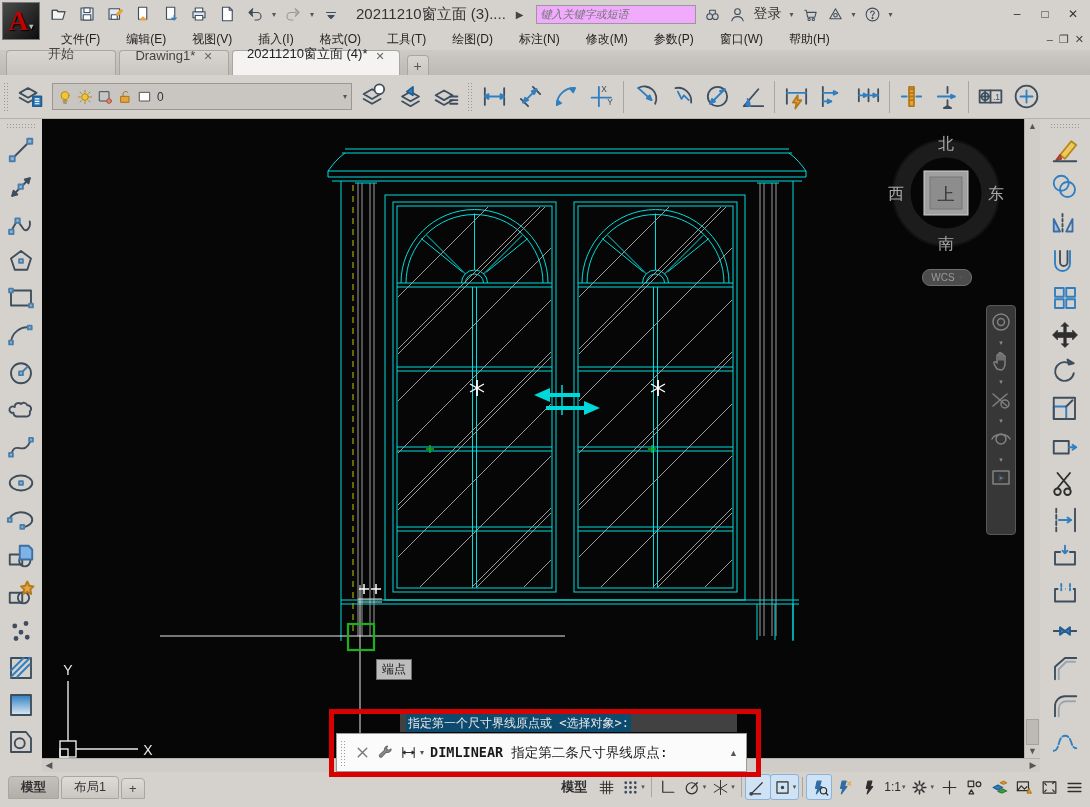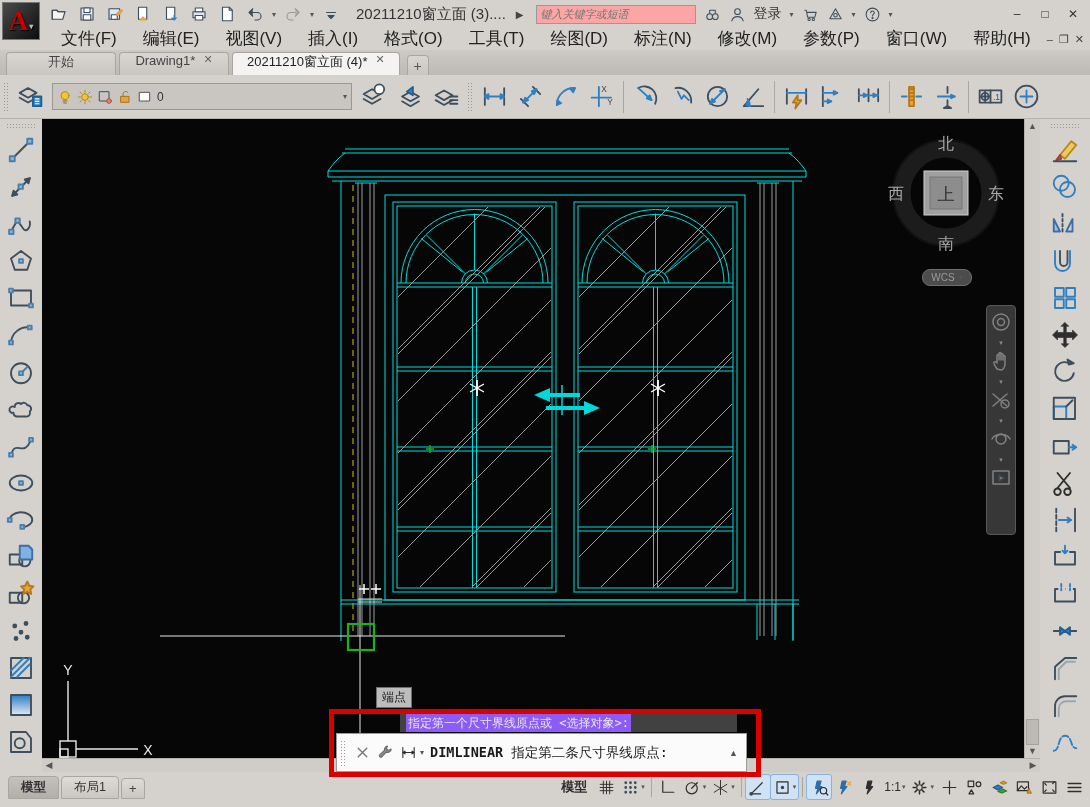--- a/index.html
+++ b/index.html
@@ -12,35 +12,35 @@
   .logo { position:absolute; left:2px; top:2px; width:38px; height:38px; background:linear-gradient(135deg,#4a4a4a,#0d0d0d); border:1px solid #777; display:flex; align-items:center; justify-content:center; z-index:5; }
   .logo span { color:#c40000; font-family:"Liberation Serif",serif; font-weight:bold; font-size:27px; text-shadow:1px 1px 1px #000; }
   .logo .lcaret { color:#bbb; font-size:8px; margin-left:1px; margin-top:10px; }
   .qat { display:flex; align-items:center; gap:6px; margin-left:48px; }
   .qat .qbtn { width:22px; height:20px; display:flex; align-items:center; justify-content:center; }
   .qat .qbtn svg { width:18px; height:18px; }
   .caret { font-size:8px; color:#555; }
   .doc-title { margin-left:14px; font-size:15px; color:#333; white-space:nowrap; }
   .tb-right { display:flex; align-items:center; gap:8px; margin-left:10px; flex:1; }
   .exp { color:#444; font-size:10px; margin-right:4px; }
-  .search-input { width:160px; height:19px; border:1px solid #999; background:#fca5a5; font-style:italic; font-size:11px; padding:0 4px; color:#555; }
+  .search-input { width:160px; height:19px; border:1px solid #999; background:#f0abfc; font-style:italic; font-size:11px; padding:0 4px; color:#555; }
   .tbicon { display:flex; align-items:center; justify-content:center; }
   .tbicon svg { width:17px; height:17px; }
   .signin { font-size:14px; color:#333; }
   .winctl { display:flex; gap:2px; margin-left:auto; margin-right:4px; }
   .winctl .wbtn { width:26px; height:20px; display:flex; align-items:center; justify-content:center; font-size:12px; color:#333; }
 
   
   .menubar { height:22px; display:flex; align-items:center; padding-left:48px; background:#d5d2ce; }
-  .menu-item { padding:0 13px; font-size:17px; color:#222; line-height:22px; white-space:nowrap; }
+  .menu-item { padding:0 13px; font-size:12px; color:#222; line-height:22px; white-space:nowrap; }
   .menubar .winctl2 { margin-left:auto; display:flex; gap:6px; margin-right:6px; color:#444; font-size:11px; }
 
   
   .filetabs { height:25px; background:linear-gradient(#cdcac6,#bdbab6); display:flex; align-items:flex-end; padding-left:6px; }
-  .ftab { height:23px; display:flex; align-items:flex-start; gap:8px; padding:0 14px; font-size:13px; color:#444; background:linear-gradient(#d9d6d2,#c9c6c2); border:1px solid #a9a6a2; border-bottom:none; border-radius:4px 4px 0 0; margin-right:3px; min-width:110px; justify-content:center; }
+  .ftab { height:23px; display:flex; align-items:flex-end; gap:8px; padding:12px 14px; font-size:13px; color:#444; background:linear-gradient(#d9d6d2,#c9c6c2); border:1px solid #a9a6a2; border-bottom:none; border-radius:4px 4px 0 0; margin-right:3px; min-width:110px; justify-content:center; }
   .ftab.active { background:#f4f3f1; color:#222; }
   .ftab .tclose { font-size:11px; color:#666; }
   .ftab-new { width:22px; height:20px; display:flex; align-items:center; justify-content:center; color:#555; font-size:14px; margin-left:4px; background:linear-gradient(#d9d6d2,#c9c6c2); border:1px solid #a9a6a2; border-bottom:none; border-radius:4px 4px 0 0; }
 
   
   .toolrow { height:44px; background:#d5d2ce; border-bottom:1px solid #b5b2ae; display:flex; align-items:center; }
   .grip { width:6px; height:30px; margin:0 3px; background-image:radial-gradient(#9a9792 1px, transparent 1px); background-size:3px 3px; }
   .tool-btn { width:36px; height:38px; display:flex; align-items:center; justify-content:center; border-radius:2px; }
   .tool-btn svg { width:29px; height:29px; }
   .layer-combo { display:flex; align-items:center; gap:4px; width:300px; height:27px; background:#c9c6c2; border:1px solid #9a9792; padding:0 4px; margin:0 4px; }
@@ -65,25 +65,25 @@
   .vscroll .thumb { position:absolute; left:1px; top:600px; width:13px; height:26px; background:#bdbab6; border:1px solid #a5a29e; }
   .hscroll { position:relative; width:998px; height:14px; background:#d0cdc9; border-top:1px solid #b5b2ae; }
   .hscroll .arr { position:absolute; top:0; width:14px; height:13px; text-align:center; font-size:9px; color:#555; line-height:13px; }
 
   .viewcube { position:absolute; left:836px; top:4px; width:136px; height:168px; }
   .wcs-pill { position:absolute; left:880px; top:150px; width:50px; height:17px; background:#4c4c4c; border:1px solid #6e6e6e; border-radius:8px; color:#9a9a9a; font-size:10px; display:flex; align-items:center; justify-content:center; gap:4px; }
   .navbar3d { position:absolute; left:944px; top:186px; width:30px; height:230px; background:rgba(66,66,66,.82); border:1px solid #585858; border-radius:4px; display:flex; flex-direction:column; align-items:center; padding-top:4px; gap:3px; }
   .navbar3d svg { width:24px; height:24px; opacity:.75; }
   .navbar3d .mini { color:#8a8a8a; font-size:7px; line-height:6px; }
 
-  .snap-tip { position:absolute; left:334px; top:568px; background:#bdbdbd; border:1px solid #6e6e6e; color:#1a1a1a; font-size:12px; padding:1px 5px; }
+  .snap-tip { position:absolute; left:334px; top:540px; background:#bdbdbd; border:1px solid #6e6e6e; color:#1a1a1a; font-size:12px; padding:1px 5px; }
 
   
   .cmd-history { position:absolute; left:400px; top:714px; width:337px; height:18px; background:#414141; color:#e8e8e8; font-family:"DejaVu Sans Mono",monospace; font-size:12px; line-height:18px; padding-left:6px; z-index:40; white-space:nowrap; overflow:hidden; }
-  .cmd-history .seg { background:#8b5cf6; padding:12px 2px;margin-top:17px; }
+  .cmd-history .seg { background:#0c4a6e; padding:12px 2px;margin-top:17px; }
   .cmd-bar { position:absolute; left:336px; top:733px; width:411px; height:39px; background:#fbfbfb; border:1px solid #9a9a9a; display:flex; align-items:center; z-index:41; }
   .cmd-bar .cgrip { width:7px; height:26px; margin:0 4px 0 3px; background-image:radial-gradient(#9a9a9a 1px, transparent 1px); background-size:3px 3px; }
   .cmd-bar .cbtn { display:flex; align-items:center; justify-content:center; margin:0 3px; color:#6a6a6a; }
   .cmd-bar .cbtn svg { width:17px; height:17px; }
   .cmd-text { font-family:"DejaVu Sans Mono",monospace; font-size:13.5px; color:#1a1a1a; margin-left:6px; white-space:nowrap; }
   .cmd-text b { font-weight:bold; }
   .cmd-up { margin-left:auto; margin-right:8px; color:#555; font-size:9px; }
   .red-box { position:absolute; left:329px; top:709px; width:432px; height:68px; border:5px solid #d90000; z-index:50; pointer-events:none; }
 
   

